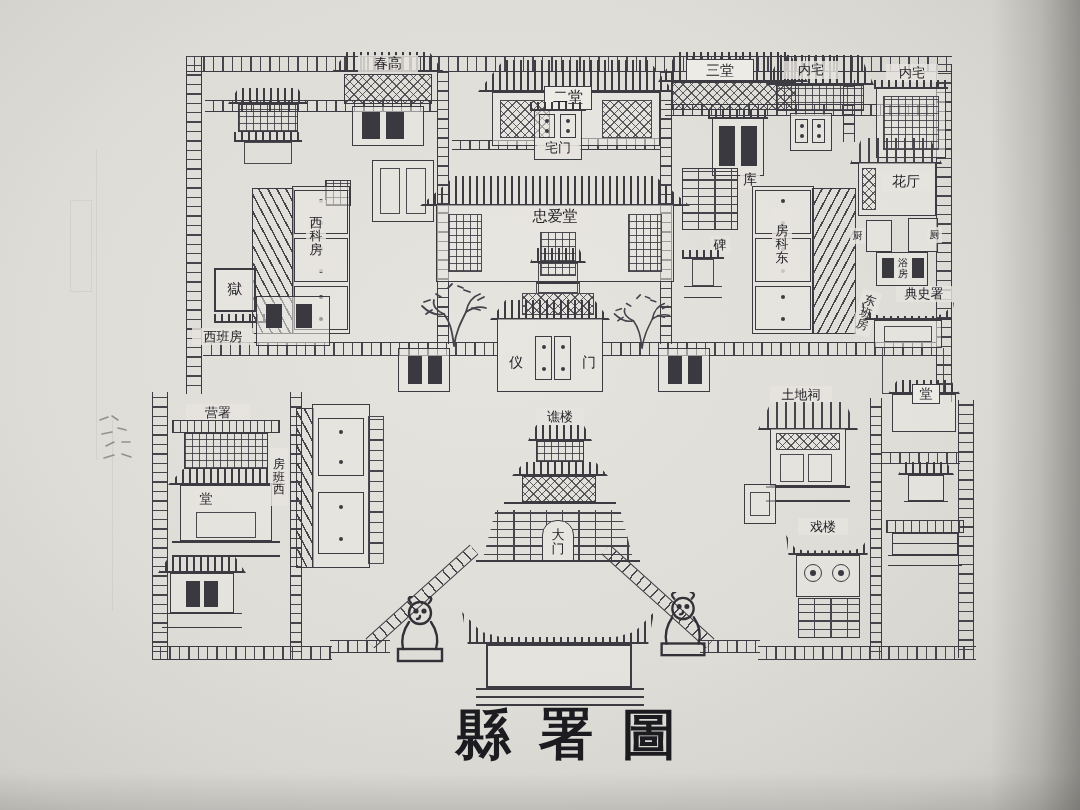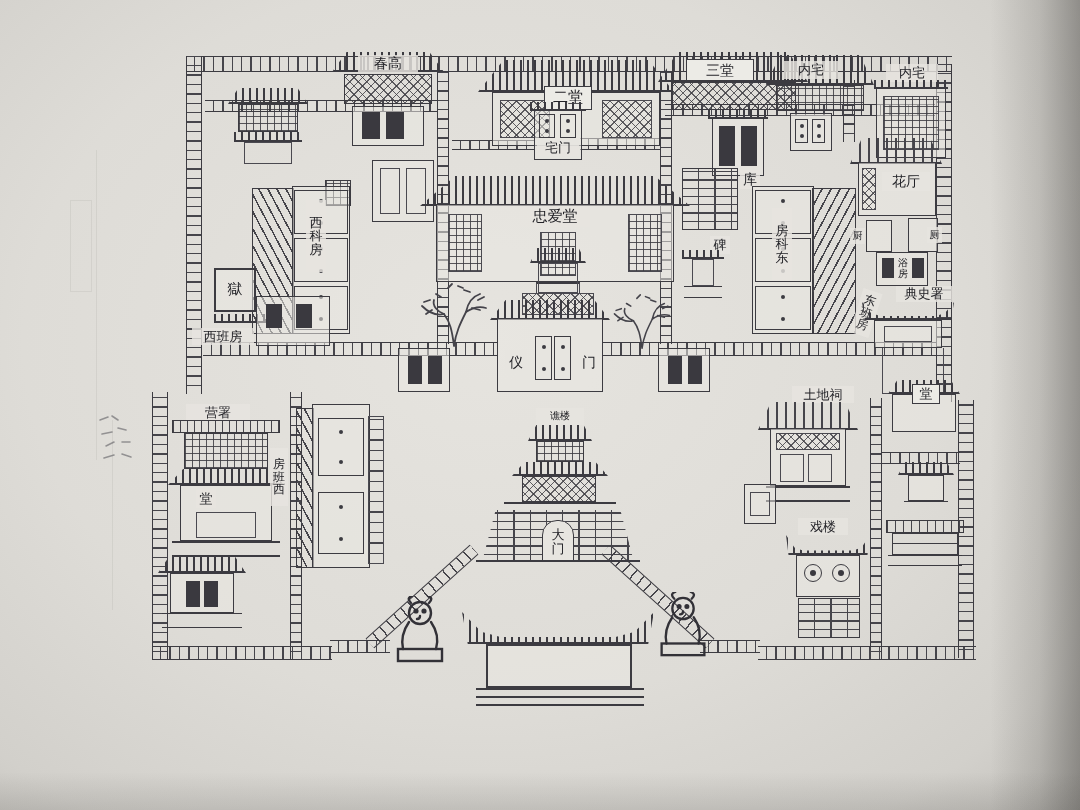--- a/index.html
+++ b/index.html
@@ -252,33 +252,33 @@
   <div class="lbl v" style="left:270px;top:448px;width:18px;height:58px;font-size:12px;">房
 班
 西</div>
 
   <svg class="abs" style="left:92px;top:408px;opacity:.55;" width="60" height="60" viewBox="0 0 60 60">
     <g stroke="#55545a" fill="none" stroke-width="1.6" stroke-linecap="round">
       <path d="M8 12 l8 -3 M20 8 l6 4 M10 26 l10 -2 M26 20 l8 2 M14 38 l8 -4 M30 34 l8 0 M12 50 l10 -3 M30 46 l9 3"></path>
     </g>
   </svg>
 
-  <div class="lbl" style="left:536px;top:408px;width:48px;height:17px;font-size:10px;">谯楼</div>
+  <div class="lbl" style="left:536px;top:408px;width:48px;height:17px;font-size:13px;">谯楼</div>
   <div class="abs comb trap" style="left:528px;top:425px;width:64px;height:16px;"></div>
   <div class="abs ink grid" style="left:536px;top:441px;width:48px;height:21px;"></div>
   <div class="abs comb trap" style="left:512px;top:462px;width:96px;height:14px;"></div>
   <div class="abs ink lat" style="left:522px;top:476px;width:74px;height:26px;"></div>
   <div class="abs" style="left:504px;top:502px;width:112px;height:8px;border-top:2px solid #3c3b41;border-bottom:2px solid #3c3b41;"></div>
   <div class="abs brick" style="left:482px;top:510px;width:152px;height:52px;clip-path:polygon(9% 0,91% 0,100% 100%,0 100%);border:none;"></div>
   <div class="abs" style="left:542px;top:520px;width:32px;height:42px;background:#e7e5e0;border:1.8px solid #3c3b41;border-radius:15px 15px 0 0;box-sizing:border-box;"></div>
   <div class="lbl v" style="left:549px;top:526px;width:18px;height:32px;font-size:13px;background:transparent;">大
 门</div>
   <div class="abs" style="left:476px;top:560px;width:164px;height:4px;border-top:2px solid #3c3b41;"></div>
 
-  <div class="lbl" style="left:792px;top:386px;width:62px;height:17px;font-size:13px;">土地祠</div>
+  <div class="lbl" style="left:770px;top:386px;width:62px;height:17px;font-size:13px;">土地祠</div>
   <div class="abs trap" style="left:758px;top:402px;width:100px;height:26px;background:repeating-linear-gradient(90deg,#46454b 0 2px,transparent 2px 9px);border-bottom:2.2px solid #3c3b41;"></div>
   <div class="abs ink" style="left:770px;top:428px;width:76px;height:58px;"></div>
   <div class="abs lat thin" style="left:776px;top:433px;width:64px;height:17px;"></div>
   <div class="abs thin" style="left:780px;top:454px;width:24px;height:28px;"></div>
   <div class="abs thin" style="left:808px;top:454px;width:24px;height:28px;"></div>
   <div class="abs" style="left:766px;top:486px;width:84px;height:12px;border-top:2px solid #3c3b41;border-bottom:2px solid #3c3b41;"></div>
 
   <div class="abs ink" style="left:744px;top:484px;width:32px;height:40px;"></div>
   <div class="abs thin" style="left:750px;top:492px;width:20px;height:24px;"></div>
 
@@ -320,14 +320,15 @@
         <circle cx="34" cy="15" r="1.4" fill="#323137"></circle>
       <path d="M30 20 q0 3 -3 3 M19 26 q-9 13 -6 27 M41 26 q9 13 5 27"></path>
       <rect x="8" y="53" width="44" height="12"></rect>
     </g>
   </svg>
 
   <div class="abs comb wing" style="left:462px;top:612px;width:192px;height:32px;"></div>
   <div class="abs ink" style="left:486px;top:644px;width:146px;height:44px;border-width:2px;"></div>
   <div class="abs" style="left:476px;top:688px;width:168px;height:14px;border-top:2px solid #3c3b41;border-bottom:2px solid #3c3b41;background:linear-gradient(#0000 45%,#3c3b41 45%,#3c3b41 55%,#0000 55%);"></div>
 
+  <div class="lbl" id="title" style="left:400px;top:698px;width:360px;height:72px;">縣署圖</div>
 
 </div>
 
 </body></html>

